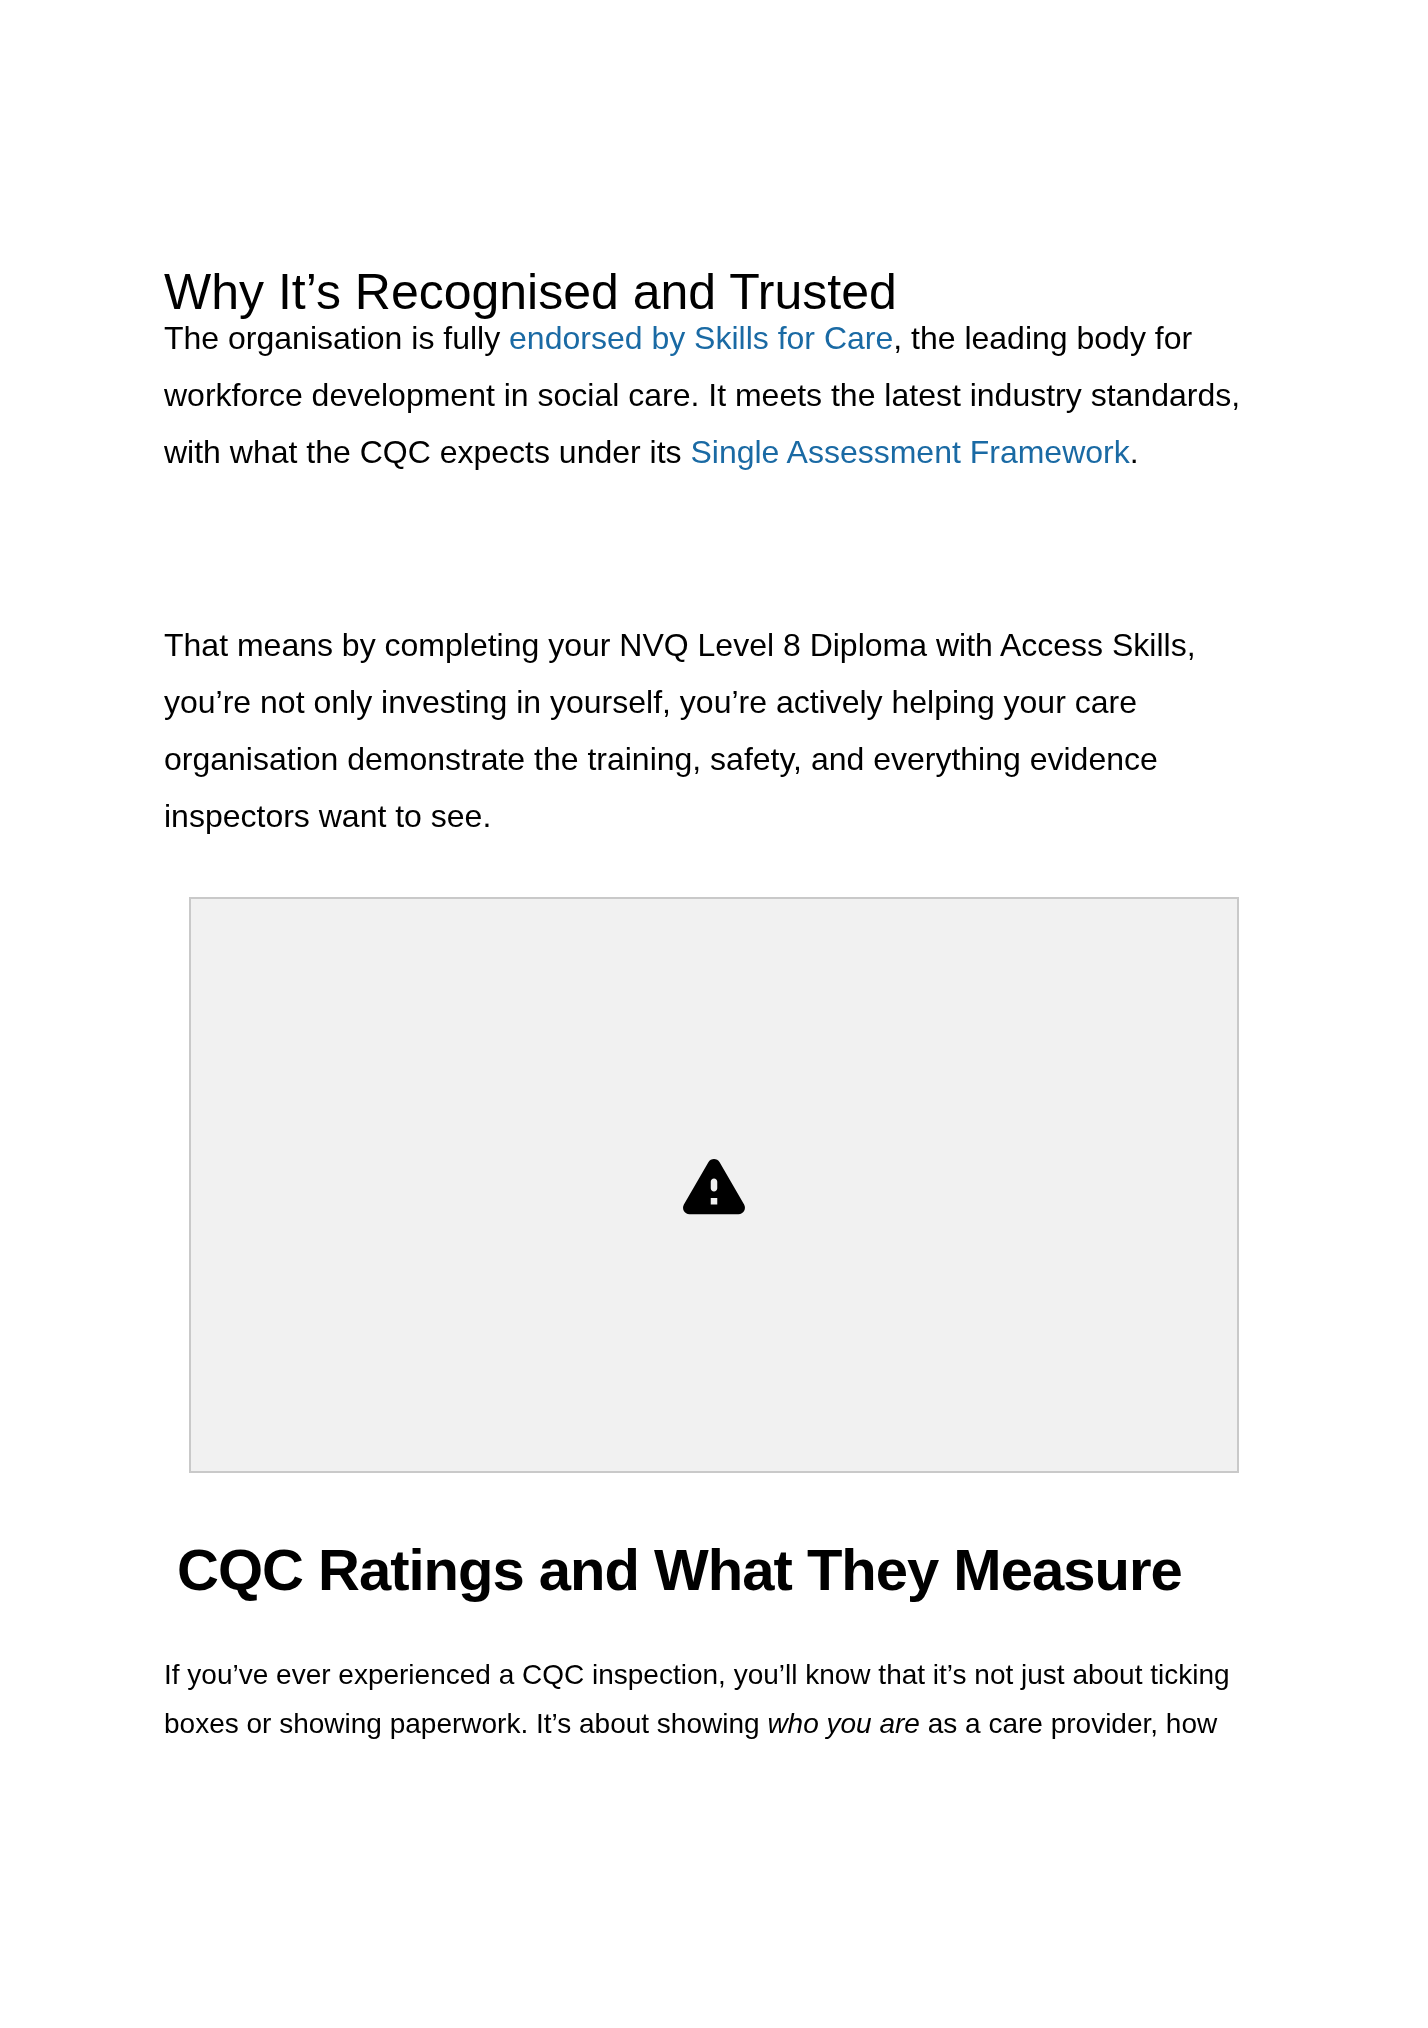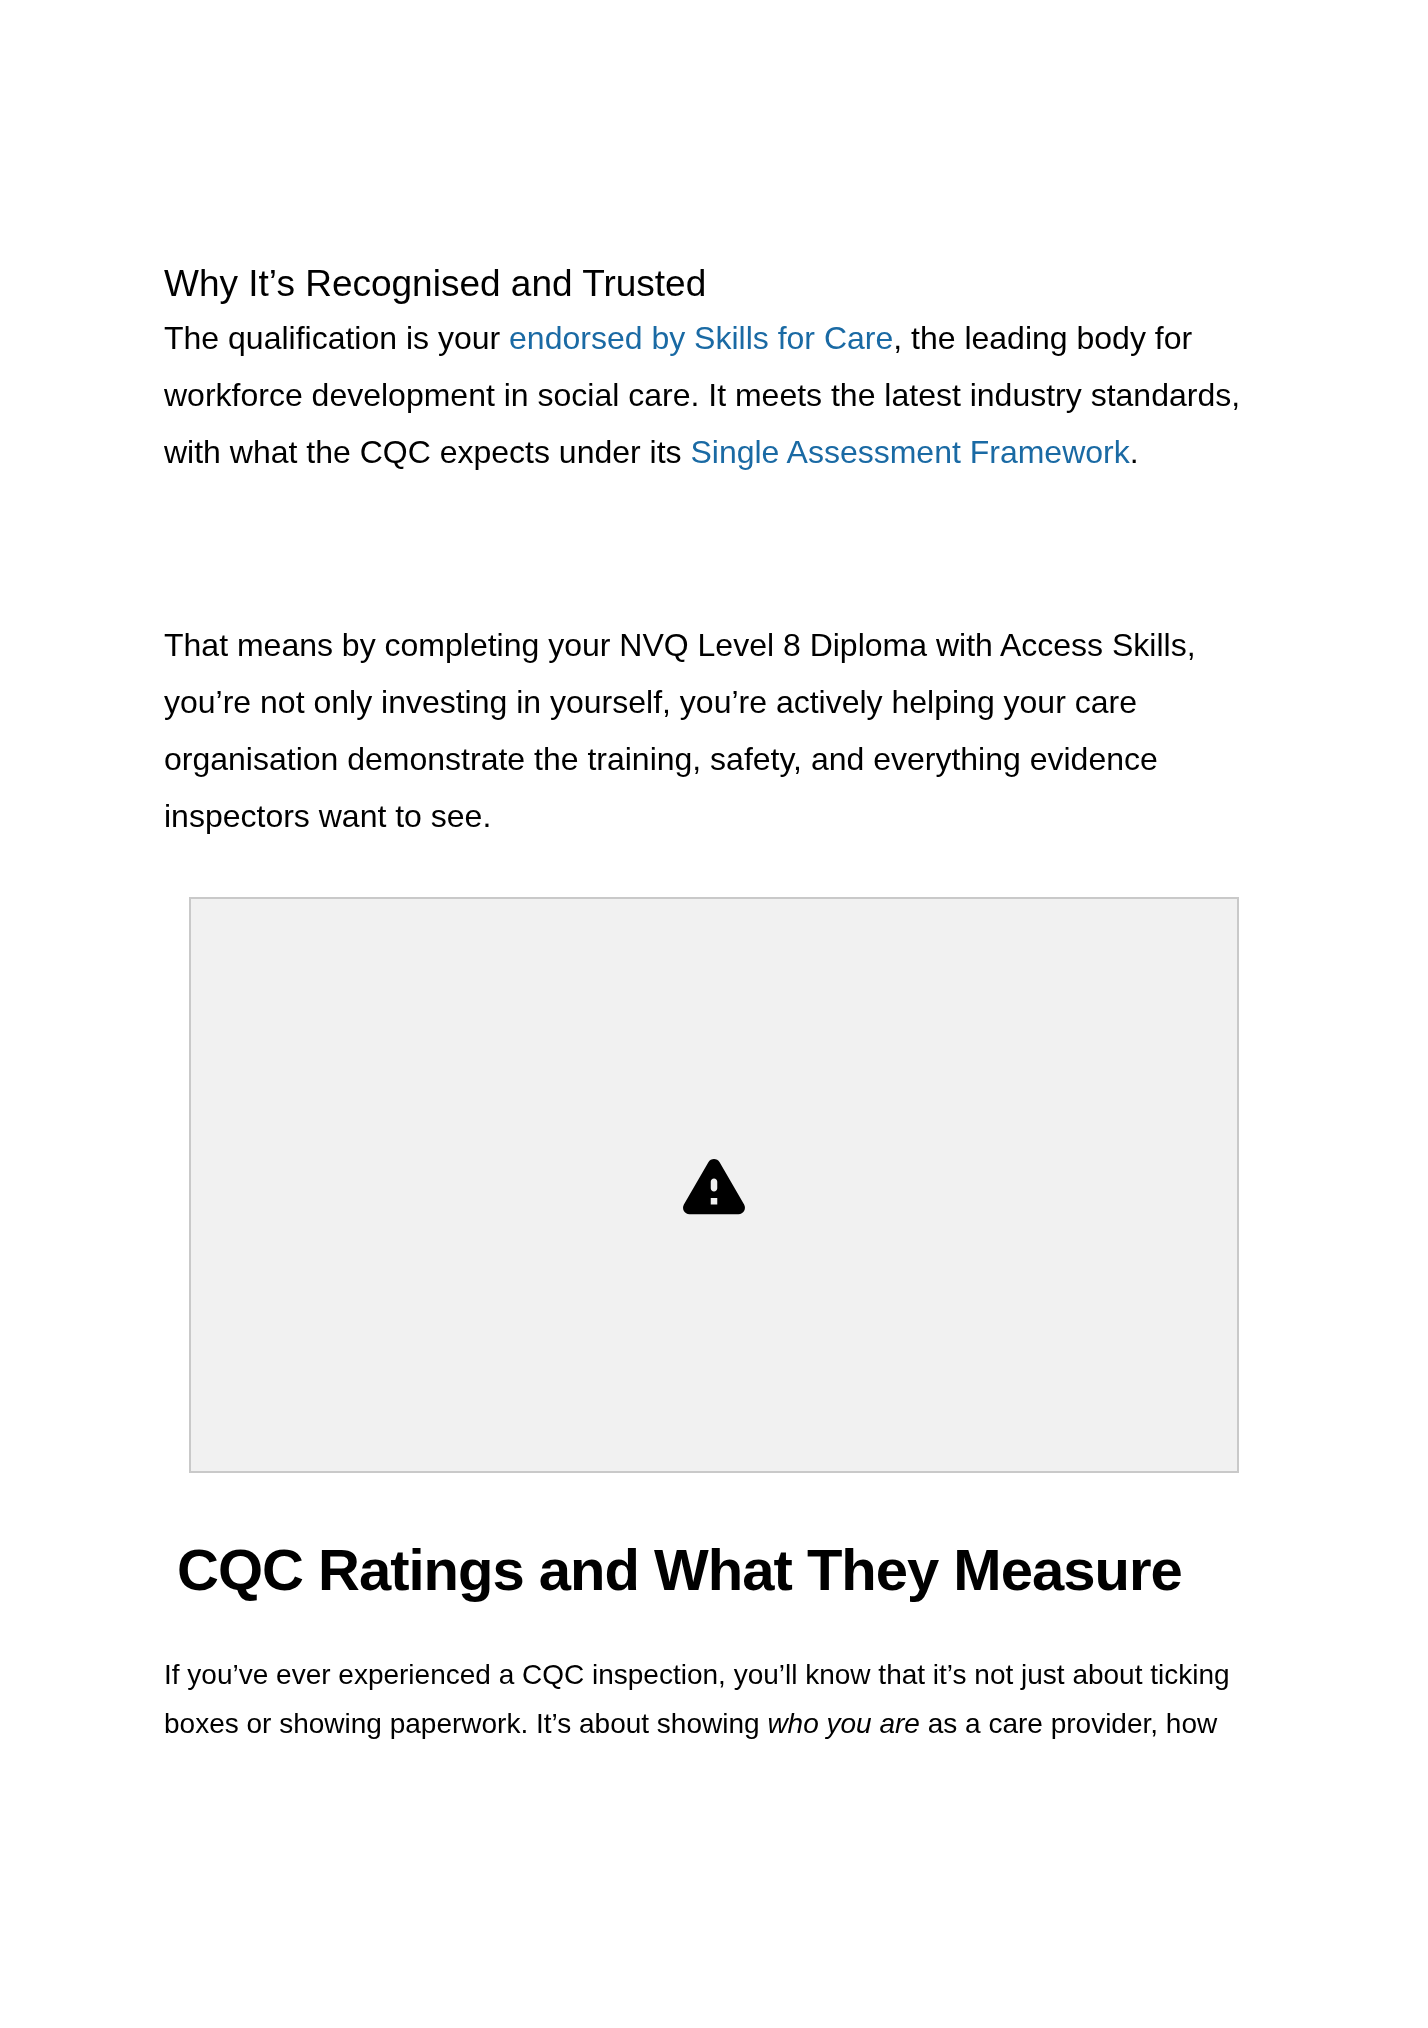--- a/index.html
+++ b/index.html
@@ -10,21 +10,21 @@
     background: var(--page-bg, #ffffff);
     font-family: "Liberation Sans", sans-serif;
     color: var(--text-color, #000);
     overflow: hidden;
   }
   .subheading {
     position: absolute;
     left: 164px;
     top: 262px;
     margin: 0;
-    font-size: 37px;
+    font-size: 50px;
     font-weight: 400;
     line-height: 1.2;
     white-space: nowrap;
     color: var(--text-color, #000);
   }
   .para { position: absolute; left: 164px; margin: 0; }
   .para .line { white-space: nowrap; }
   .p1 { top: 310px; font-size: 32px; line-height: 57px; }
   .p2 { top: 617px; font-size: 32px; line-height: 57px; }
   .p3 { top: 1650px; font-size: 28px; line-height: 49px; }
@@ -63,21 +63,21 @@
   }
 </style>
 </head>
 <body>
 
 <div class="page">
 
   <h3 class="subheading">Why It’s Recognised and Trusted</h3>
 
   <div class="para p1">
-      <div class="line"><span class="plain">The qualification is your </span><a class="inline-link" href="#">endorsed by Skills for Care</a><span class="plain">, the leading body for</span></div>
+      <div class="line"><span class="plain">The organisation is fully </span><a class="inline-link" href="#">endorsed by Skills for Care</a><span class="plain">, the leading body for</span></div>
       <div class="line"><span class="plain">workforce development in social care. It meets the latest industry standards,</span></div>
       <div class="line"><span class="plain">with what the CQC expects under its </span><a class="inline-link" href="#">Single Assessment Framework</a><span class="plain">.</span></div>
     </div>
 
   <div class="para p2">
       <div class="line"><span class="plain">That means by completing your NVQ Level 8 Diploma with Access Skills,</span></div>
       <div class="line"><span class="plain">you’re not only investing in yourself, you’re actively helping your care</span></div>
       <div class="line"><span class="plain">organisation demonstrate the training, safety, and everything evidence</span></div>
       <div class="line"><span class="plain">inspectors want to see.</span></div>
     </div>

